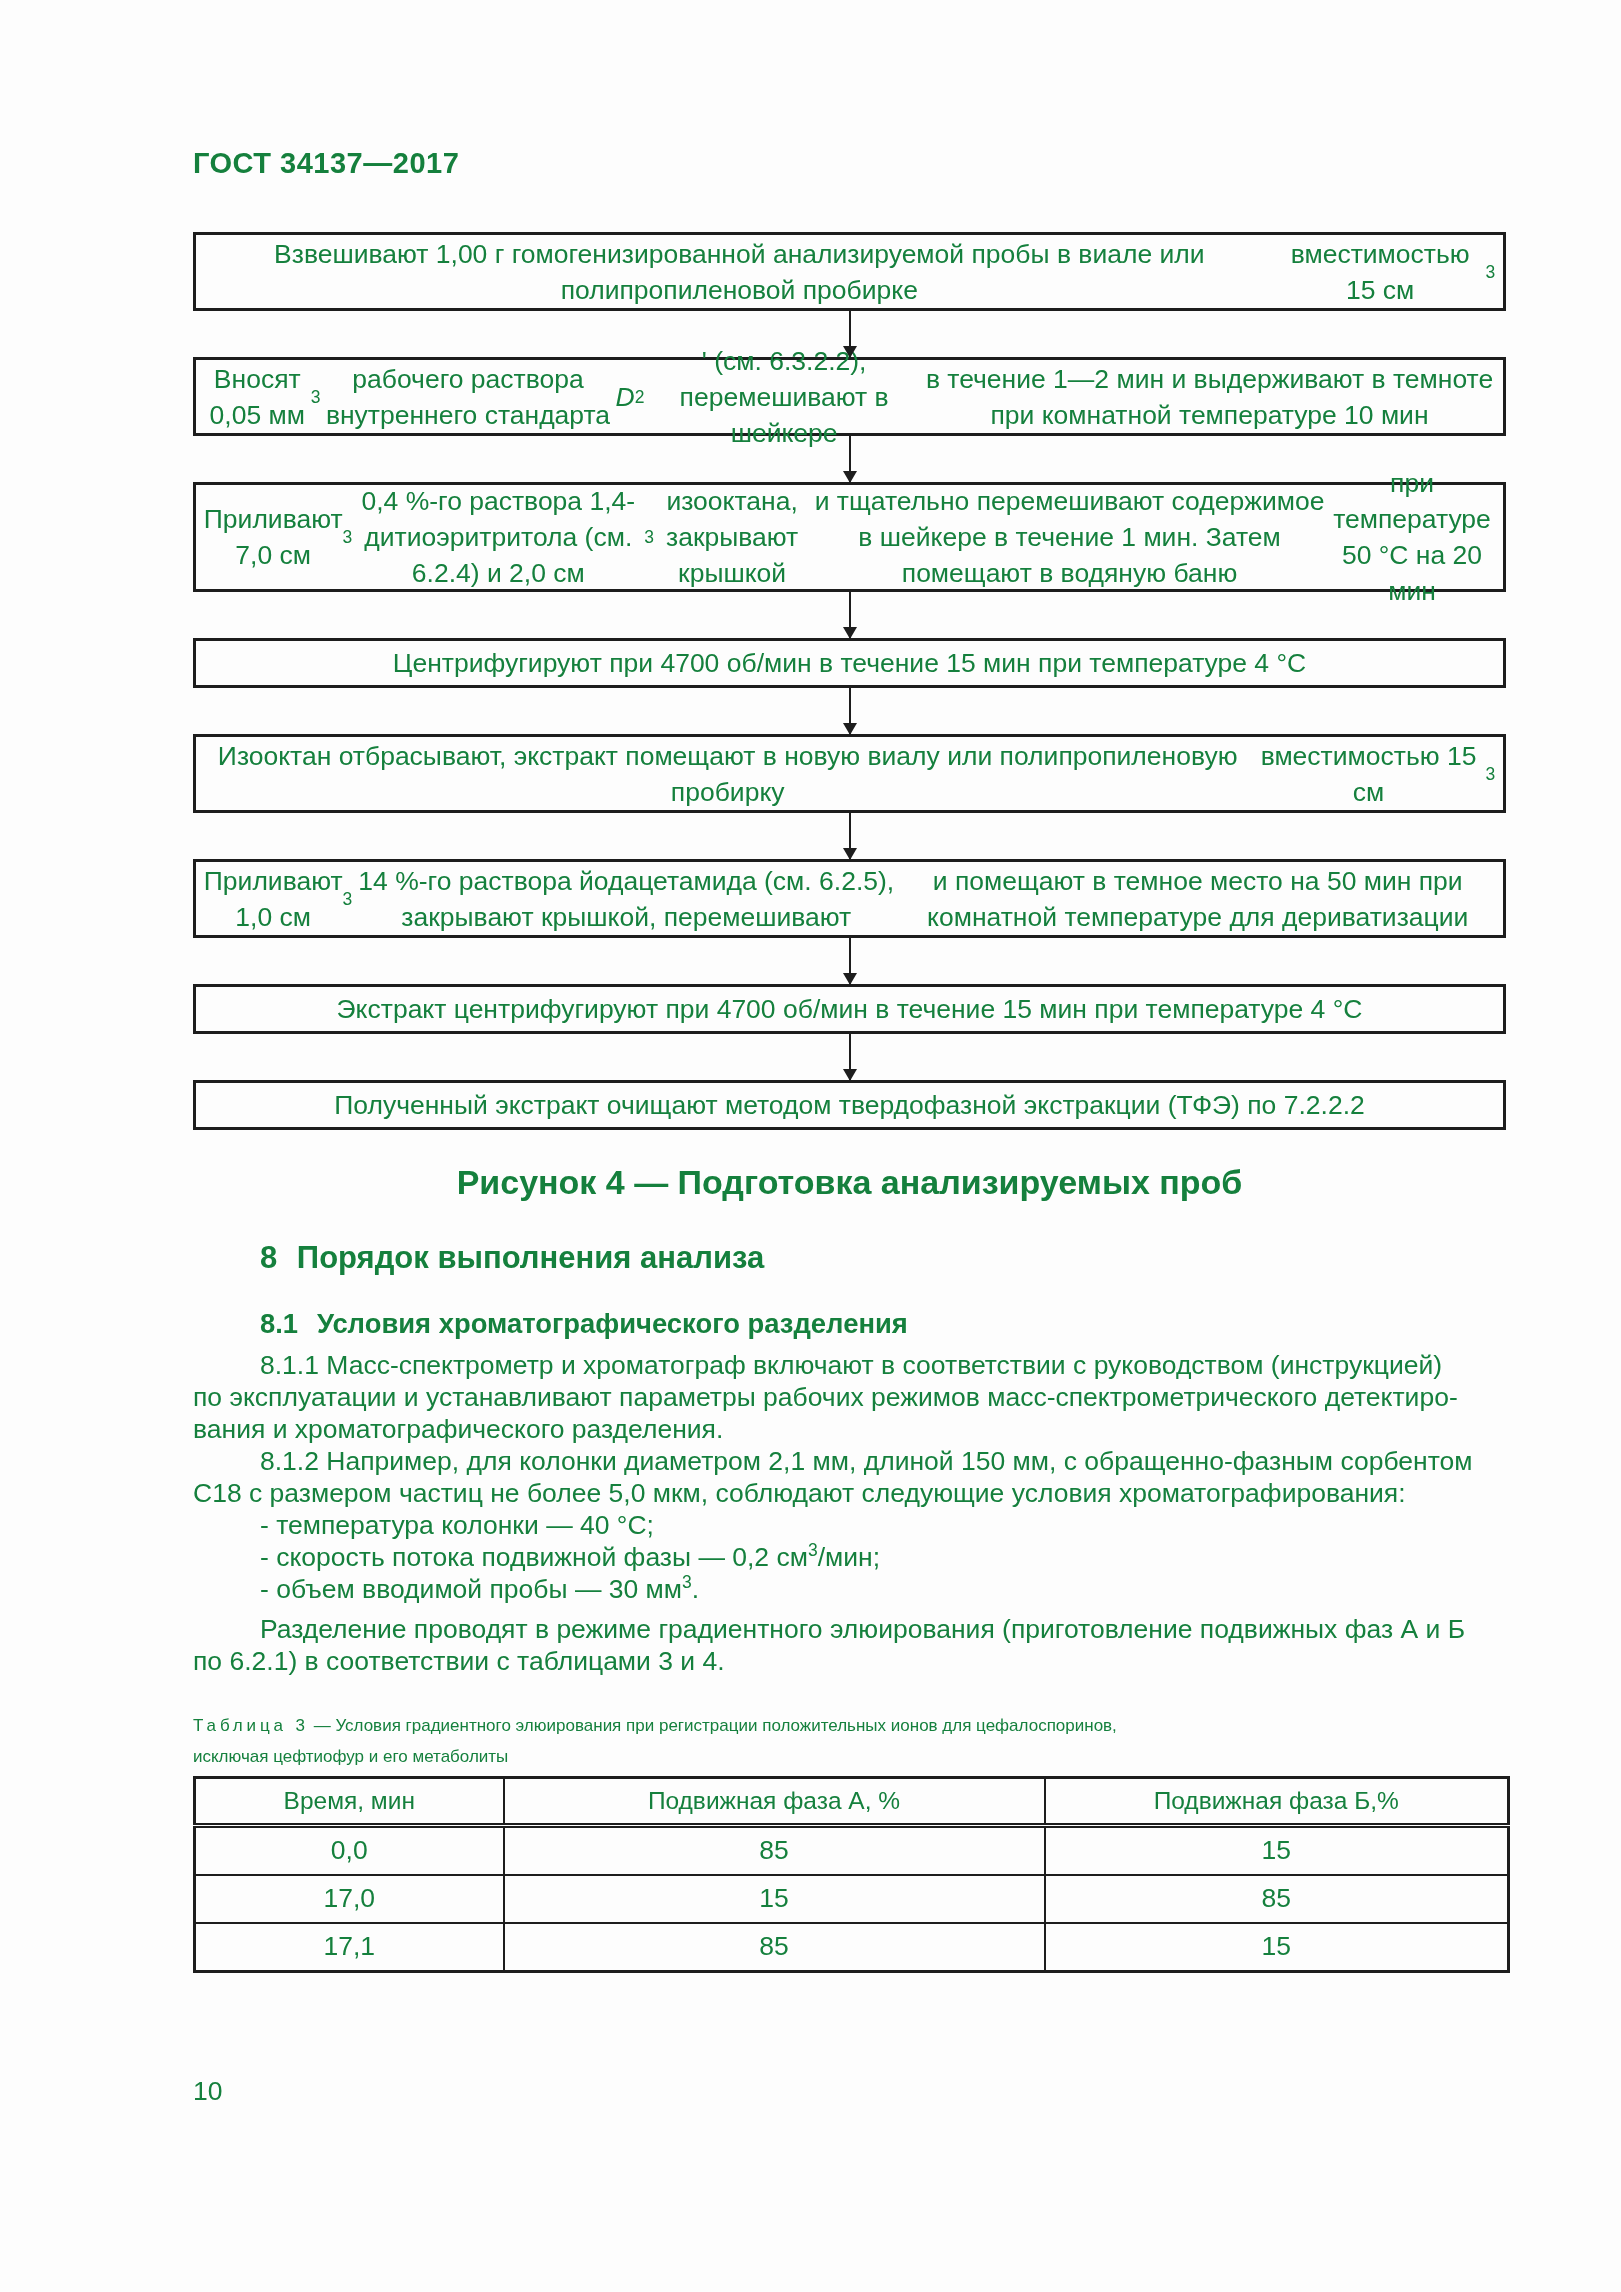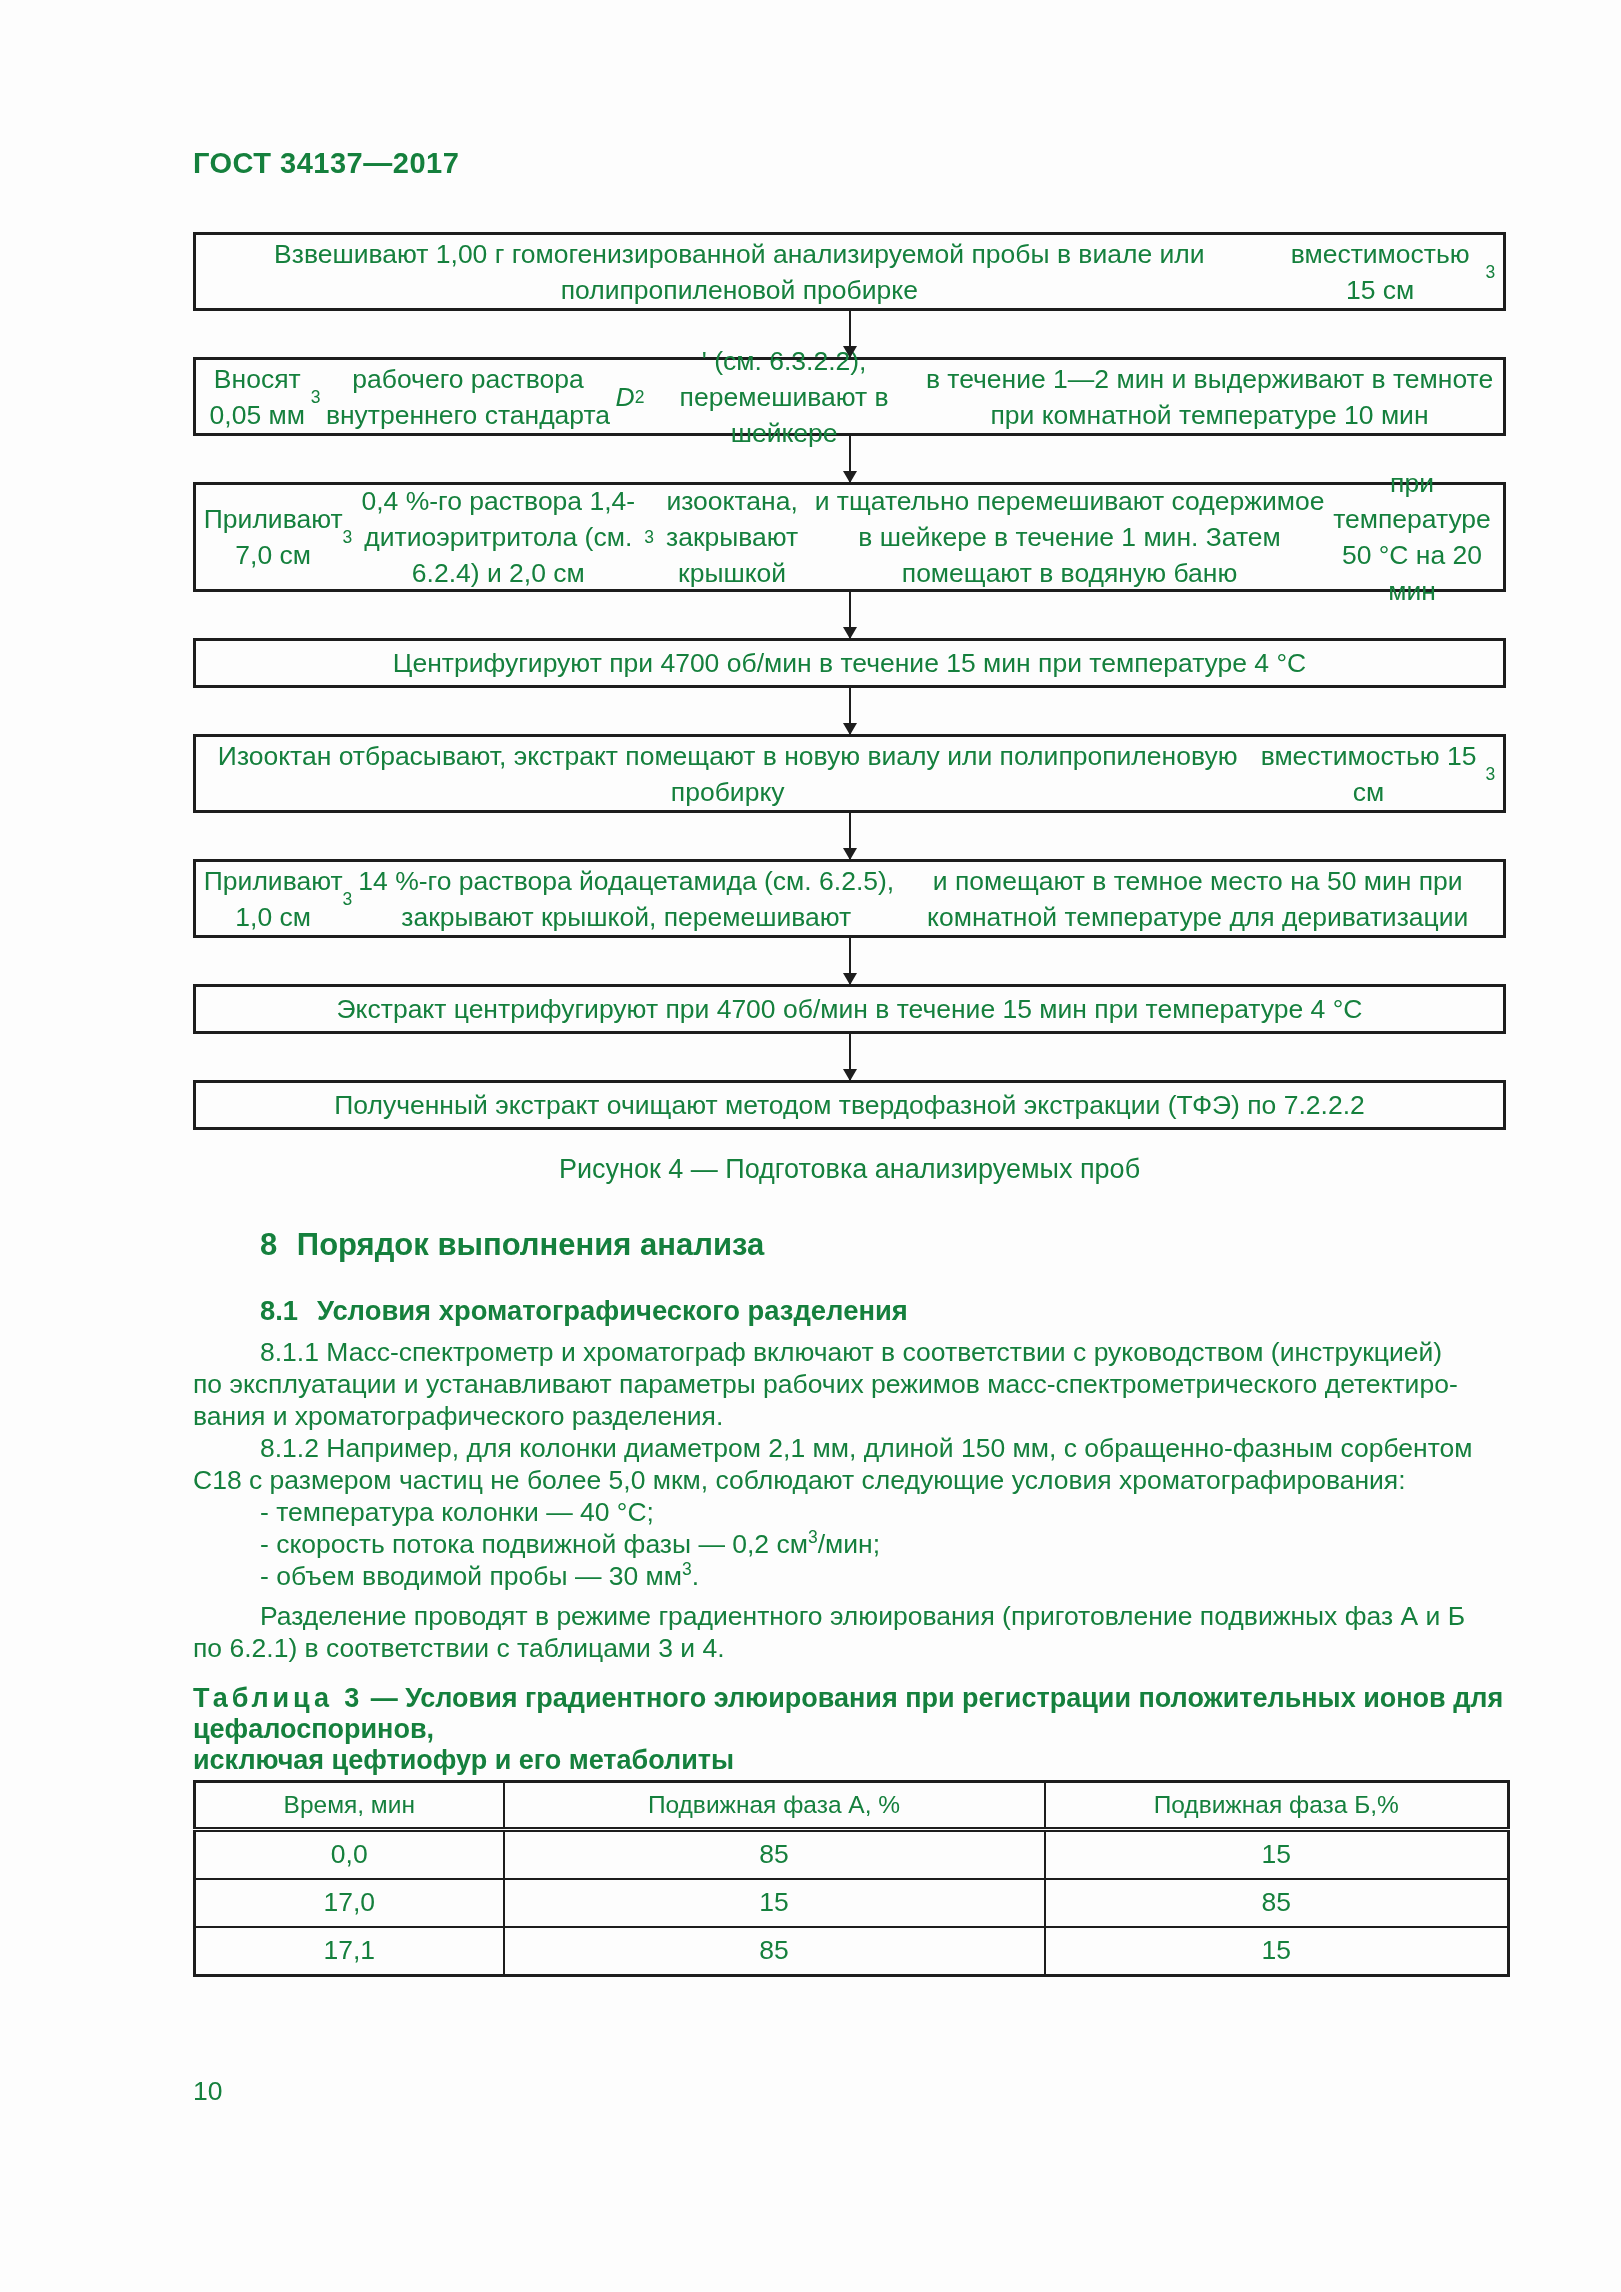--- a/index.html
+++ b/index.html
@@ -38,21 +38,21 @@
   .arrow::after{
     content:"";position:absolute;bottom:-1px;left:50%;transform:translateX(-50%);
     border-left:7.8px solid transparent;border-right:7.8px solid transparent;
     border-top:12.7px solid #1d1d1d;width:0;height:0;
   }
   sup{font-size:0.66em;vertical-align:super;line-height:0;}
   sub{font-size:0.66em;vertical-align:sub;line-height:0;}
   i{font-style:italic;}
   
   .fig-caption{
-    margin-top:26px;text-align:center;font-size:27px;line-height:27.4px;
+    margin-top:39px;text-align:center;font-size:34px;line-height:27.4px;font-weight:bold;
   }
   .sec-heading{
     margin-top:45px;padding-left:67px;
     font-size:31px;font-weight:bold;line-height:33px;
   }
   .sec-heading .num{margin-right:19.6px;}
   .sub-heading{
     margin-top:35px;padding-left:67px;
     font-size:27.4px;font-weight:bold;line-height:29px;
   }
@@ -61,21 +61,21 @@
   .para{
     margin:0;font-size:26.5px;line-height:32px;text-indent:67px;
   }
   .para.first{margin-top:10.8px;}
   .para.gap{margin-top:7.8px;}
   .bullet{
     margin:0;font-size:26.5px;line-height:32px;padding-left:67px;
   }
   
   .tbl-caption{
-    margin-top:19px;font-size:27px;line-height:31px;font-weight:bold;
+    margin-top:33px;font-size:17px;line-height:31px;
   }
   .tbl-label{letter-spacing:3.9px;}
   table.gradient{
     margin-top:3.9px;
     width:1313px;border-collapse:collapse;
     border:3.9px solid #1d1d1d;
     table-layout:fixed;
   }
   table.gradient col.c1{width:309px;}
   table.gradient col.c2{width:541px;}

